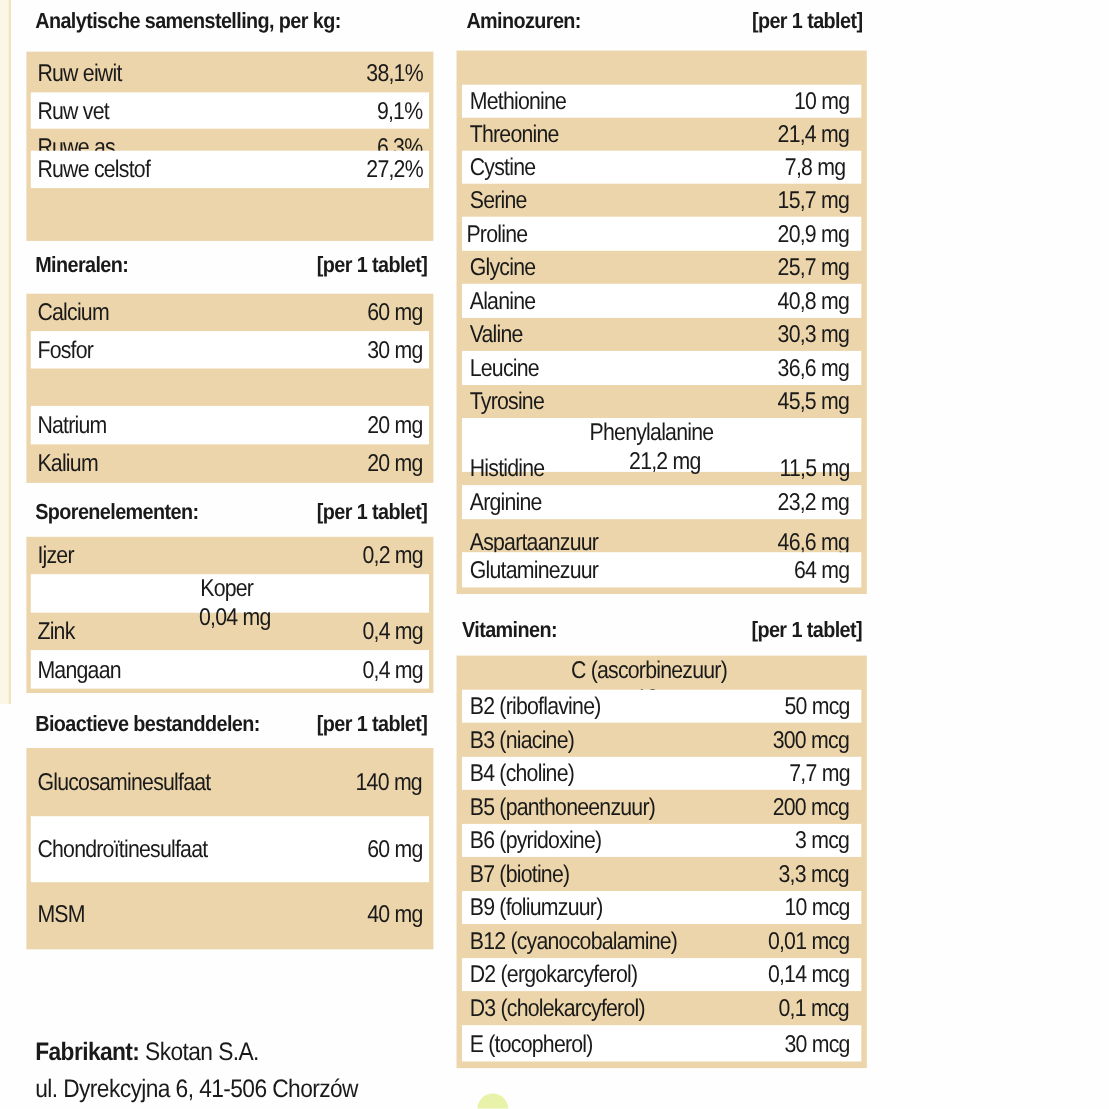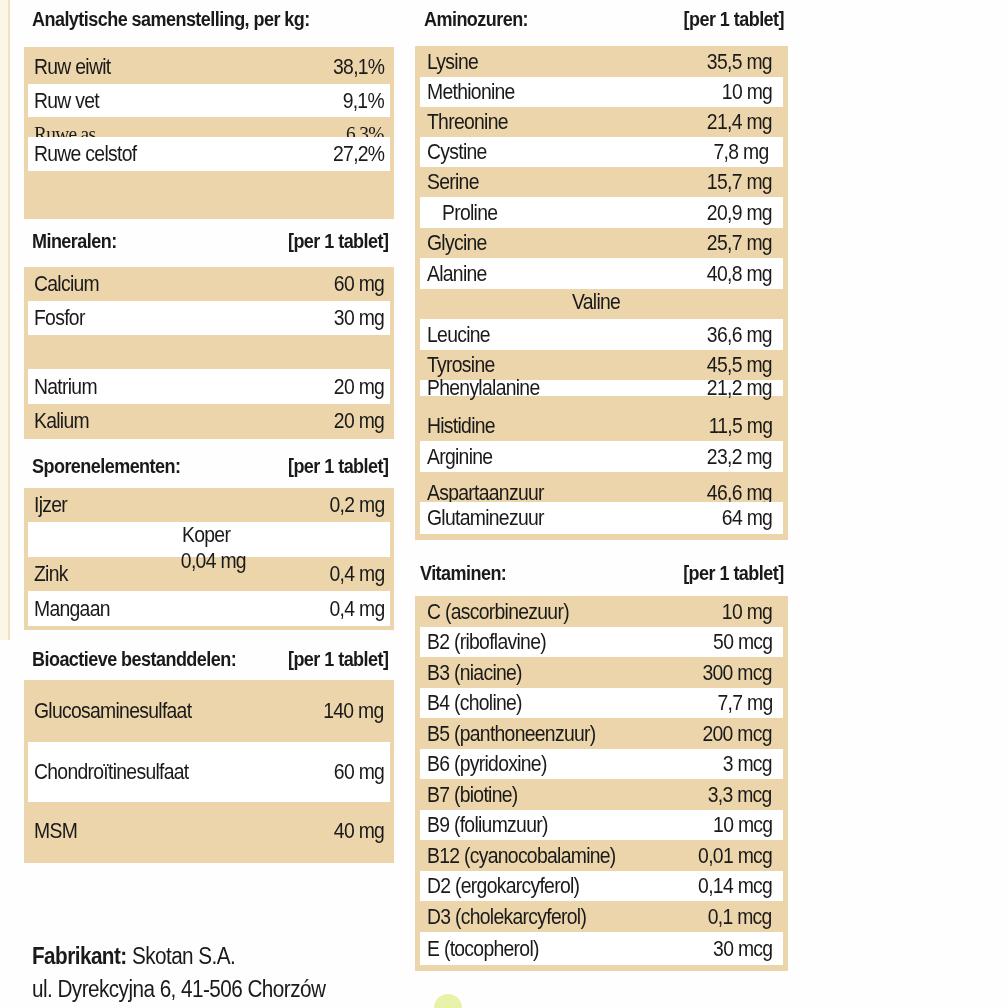--- a/index.html
+++ b/index.html
@@ -36,21 +36,21 @@
 </div>
 <div class="tbl" style="left:24px; top:47px; width:370px; height:172px;">
   <div class="row" style="top:3px; height:34px; padding:0 10px 0 10px;">
     <span class="lbl">Ruw eiwit</span>
       <span class="val">38,1%</span>
     </div>
   <div class="row alt" style="top:37px; height:33px; margin:0 4px; padding:0 6px;">
     <span class="lbl">Ruw vet</span>
       <span class="val">9,1%</span>
     </div>
-  <div class="row" style="top:70px; height:34px; padding:0 10px;font-family:Liberation Serif, serif;">
+  <div class="row" style="top:70px; height:34px; padding:0 10px;">
     <span class="lbl">Ruwe as</span>
       <span class="val">6,3%</span>
     </div>
   <div class="row alt" style="top:90px; height:34px; margin:0 4px; padding:0 6px;">
     <span class="lbl">Ruwe celstof</span>
       <span class="val">27,2%</span>
     </div>
 </div>
 
 <div class="sec-head" style="left:32px; top:230px; width:396px;">
@@ -121,65 +121,61 @@
 <div class="maker">
   <span class="line"><b>Fabrikant:</b> <span>Skotan S.A.</span></span>
   <span class="line">ul. Dyrekcyjna 6, 41-506 Chorzów</span>
 </div>
 
 <div class="sec-head" style="left:424px; top:8px; width:400px;">
   <span>Aminozuren:</span>
   <span>[per 1  tablet]</span>
 </div>
 <div class="tbl" style="left:415px; top:46px; width:373px; height:494px;">
-  <div class="row" style="top:0; height:31px; padding:0 16px 0 12px;">
-      <span class="lbl">Lysine</span>
-      <span class="val">35,5 mg</span>
-    </div>
   <div class="row alt" style="top:31px; height:30px; margin:0 5px; padding:0 11px 0 7px;">
       <span class="lbl">Methionine</span>
       <span class="val">10 mg</span>
     </div>
   <div class="row" style="top:61px; height:30px; padding:0 16px 0 12px;">
       <span class="lbl">Threonine</span>
       <span class="val">21,4 mg</span>
     </div>
   <div class="row alt" style="top:91px; height:30px; margin:0 5px; padding:0 15px 0 7px;">
       <span class="lbl">Cystine</span>
       <span class="val">7,8 mg</span>
     </div>
   <div class="row" style="top:121px; height:30px; padding:0 16px 0 12px;">
       <span class="lbl">Serine</span>
       <span class="val">15,7 mg</span>
     </div>
-  <div class="row alt" style="top:151px; height:31px; margin:0 5px; padding:0 11px 0 22px;">
+  <div class="row alt" style="top:151px; height:31px; margin:0 5px; padding:0 11px 0 4px;">
       <span class="lbl">Proline</span>
       <span class="val">20,9 mg</span>
     </div>
   <div class="row" style="top:182px; height:30px; padding:0 16px 0 12px;">
       <span class="lbl">Glycine</span>
       <span class="val">25,7 mg</span>
     </div>
   <div class="row alt" style="top:212px; height:31px; margin:0 5px; padding:0 11px 0 7px;">
       <span class="lbl">Alanine</span>
       <span class="val">40,8 mg</span>
     </div>
-  <div class="row" style="top:243px; height:30px; padding:0 16px 0 12px;flex-direction:column;">
+  <div class="row" style="top:243px; height:30px; padding:0 16px 0 12px;">
       <span class="lbl">Valine</span>
       <span class="val">30,3 mg</span>
     </div>
   <div class="row alt" style="top:273px; height:31px; margin:0 5px; padding:0 11px 0 7px;">
       <span class="lbl">Leucine</span>
       <span class="val">36,6 mg</span>
     </div>
   <div class="row" style="top:304px; height:30px; padding:0 16px 0 12px;">
       <span class="lbl">Tyrosine</span>
       <span class="val">45,5 mg</span>
     </div>
-  <div class="row alt" style="top:334px; height:16px; margin:0 5px; padding:0 11px 0 7px;">
+  <div class="row alt" style="top:334px; height:49px; margin:0 5px; padding:0 11px 0 7px;flex-direction:column;">
       <span class="lbl">Phenylalanine</span>
       <span class="val">21,2 mg</span>
     </div>
   <div class="row" style="top:365px; height:30px; padding:0 16px 0 12px;">
       <span class="lbl">Histidine</span>
       <span class="val">11,5 mg</span>
     </div>
   <div class="row alt" style="top:395px; height:31px; margin:0 5px; padding:0 11px 0 7px;">
       <span class="lbl">Arginine</span>
       <span class="val">23,2 mg</span>
@@ -192,21 +188,21 @@
       <span class="lbl">Glutaminezuur</span>
       <span class="val">64 mg</span>
     </div>
 </div>
 
 <div class="sec-head" style="left:420px; top:562px; width:404px;">
   <span>Vitaminen:</span>
   <span>[per 1  tablet]</span>
 </div>
 <div class="tbl" style="left:415px; top:596px; width:373px; height:375px;">
-  <div class="row" style="top:0; height:31px; padding:0 16px 0 12px;">
+  <div class="row" style="top:0; height:31px; padding:0 16px 0 12px;flex-direction:column;">
       <span class="lbl">C (ascorbinezuur)</span>
       <span class="val">10 mg</span>
     </div>
   <div class="row alt" style="top:31px; height:30px; margin:0 5px; padding:0 11px 0 7px;">
       <span class="lbl">B2 (riboflavine)</span>
       <span class="val">50 mcg</span>
     </div>
   <div class="row" style="top:61px; height:31px; padding:0 16px 0 12px;text-align:right;">
       <span class="lbl">B3 (niacine)</span>
       <span class="val">300 mcg</span>

